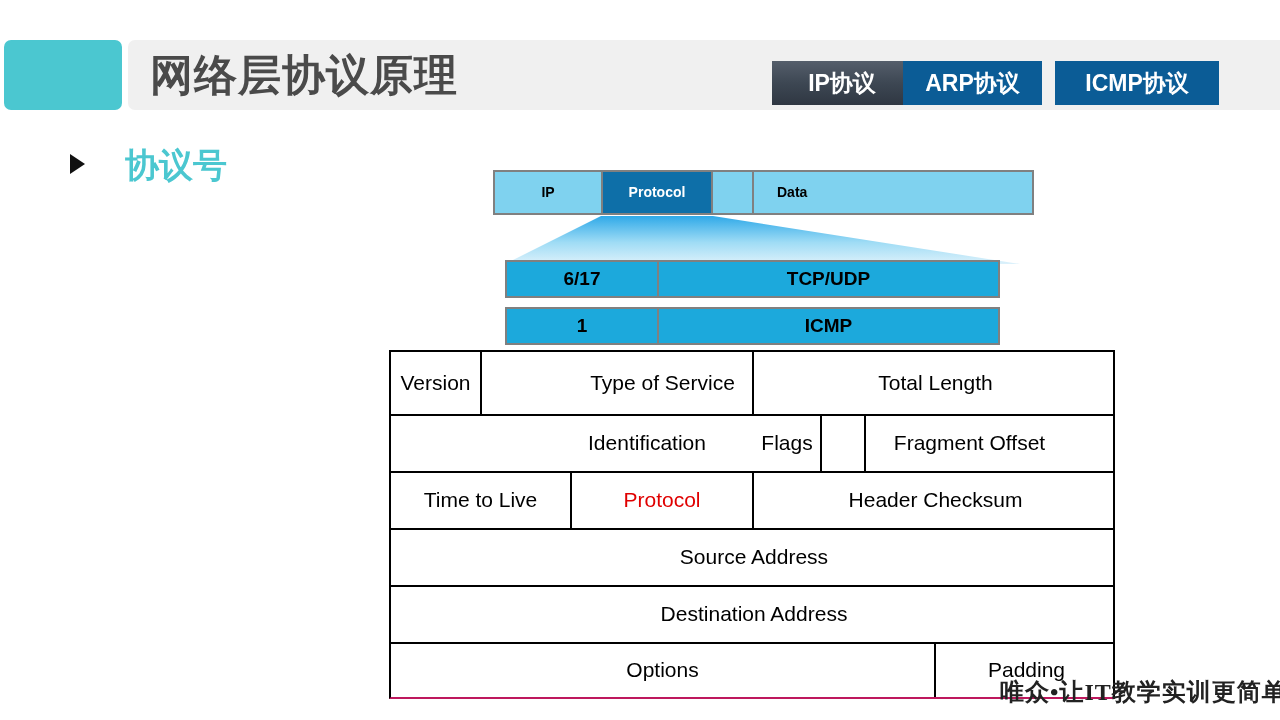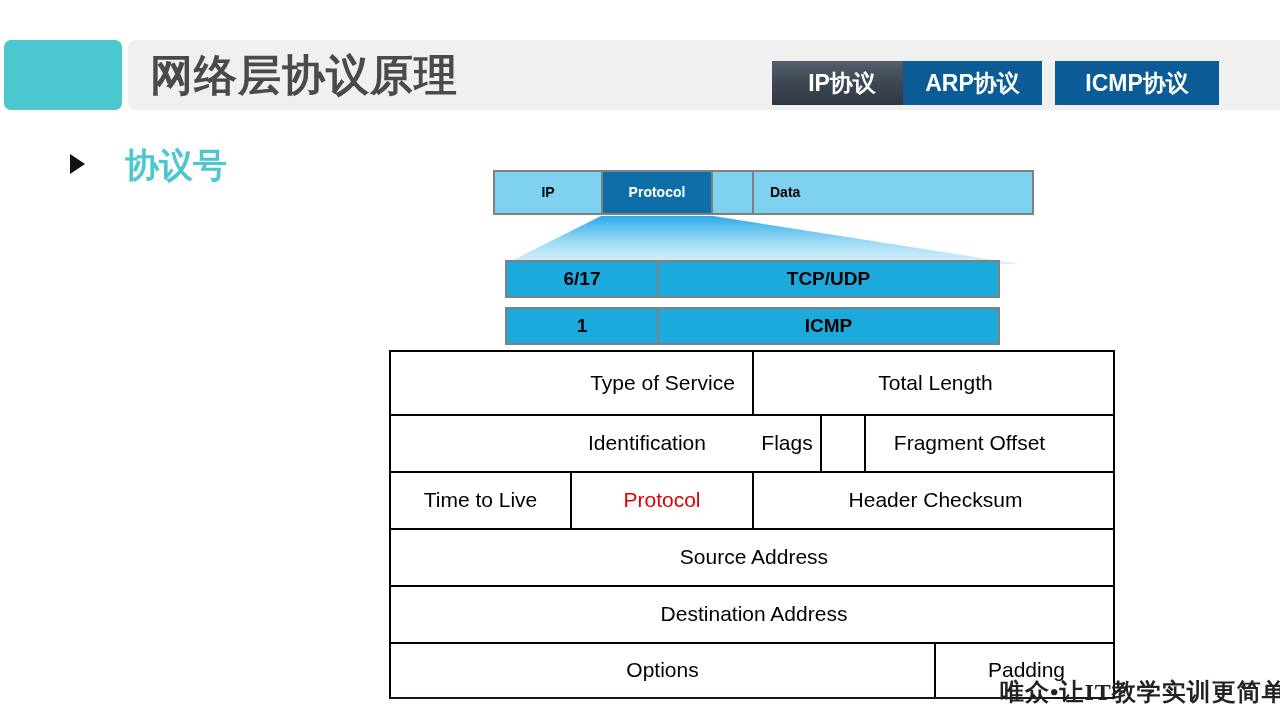--- a/index.html
+++ b/index.html
@@ -141,21 +141,21 @@
     left: 711px;
     width: 43px;
     background: #7FD2EF;
   }
   #pkt-data {
     left: 752px;
     width: 282px;
     background: #7FD2EF;
     color: #000000;
     text-align: left;
-    padding-left: 16px;
+    padding-left: 23px;
   }
 
   
   #funnel {
     position: absolute;
     left: 490px;
     top: 216px;
     width: 530px;
     height: 48px;
   }
@@ -201,21 +201,21 @@
     box-sizing: border-box;
     border-left: 2px solid #000000;
     border-right: 2px solid #000000;
     border-top: 2px solid #000000;
   }
   #hdr-row-0 { top: 0;   height: 64px; }
   #hdr-row-1 { top: 64px;  height: 57px; }
   #hdr-row-2 { top: 121px; height: 57px; }
   #hdr-row-3 { top: 178px; height: 57px; }
   #hdr-row-4 { top: 235px; height: 57px; }
-  #hdr-row-5 { top: 292px; height: 57px; border-bottom: 2px solid #0f172a; }
+  #hdr-row-5 { top: 292px; height: 57px; border-bottom: 2px solid #be185d; }
 
   .hdr-cell {
     position: absolute;
     top: 0;
     bottom: 0;
     box-sizing: border-box;
     display: flex;
     align-items: center;
     justify-content: center;
     text-align: center;
@@ -279,20 +279,21 @@
   <div class="proto-name">TCP/UDP</div>
 </div>
 <div class="proto-row" id="proto-row-2">
   <div class="proto-num">1</div>
   <div class="proto-name">ICMP</div>
 </div>
 
 <div id="ip-header-table">
 
   <div class="hdr-row" id="hdr-row-0">
+    <div class="hdr-cell div" style="left: 0px; width: 91px;">Version</div>
     <div class="hdr-cell div" style="left: 182px; width: 181px;">Type of Service</div>
     <div class="hdr-cell" style="left: 363px; width: 363px; text-align: center;">Total Length</div>
   </div>
 
   <div class="hdr-row" id="hdr-row-1">
     <div class="hdr-cell div" style="left: 0px; width: 436px; margin-left: 39px;">Identification</div>
     <div class="hdr-cell div" style="left: 363px; width: 68px;">Flags</div>
     <div class="hdr-cell" style="left: 431px; width: 295px;">Fragment Offset</div>
   </div>
 

